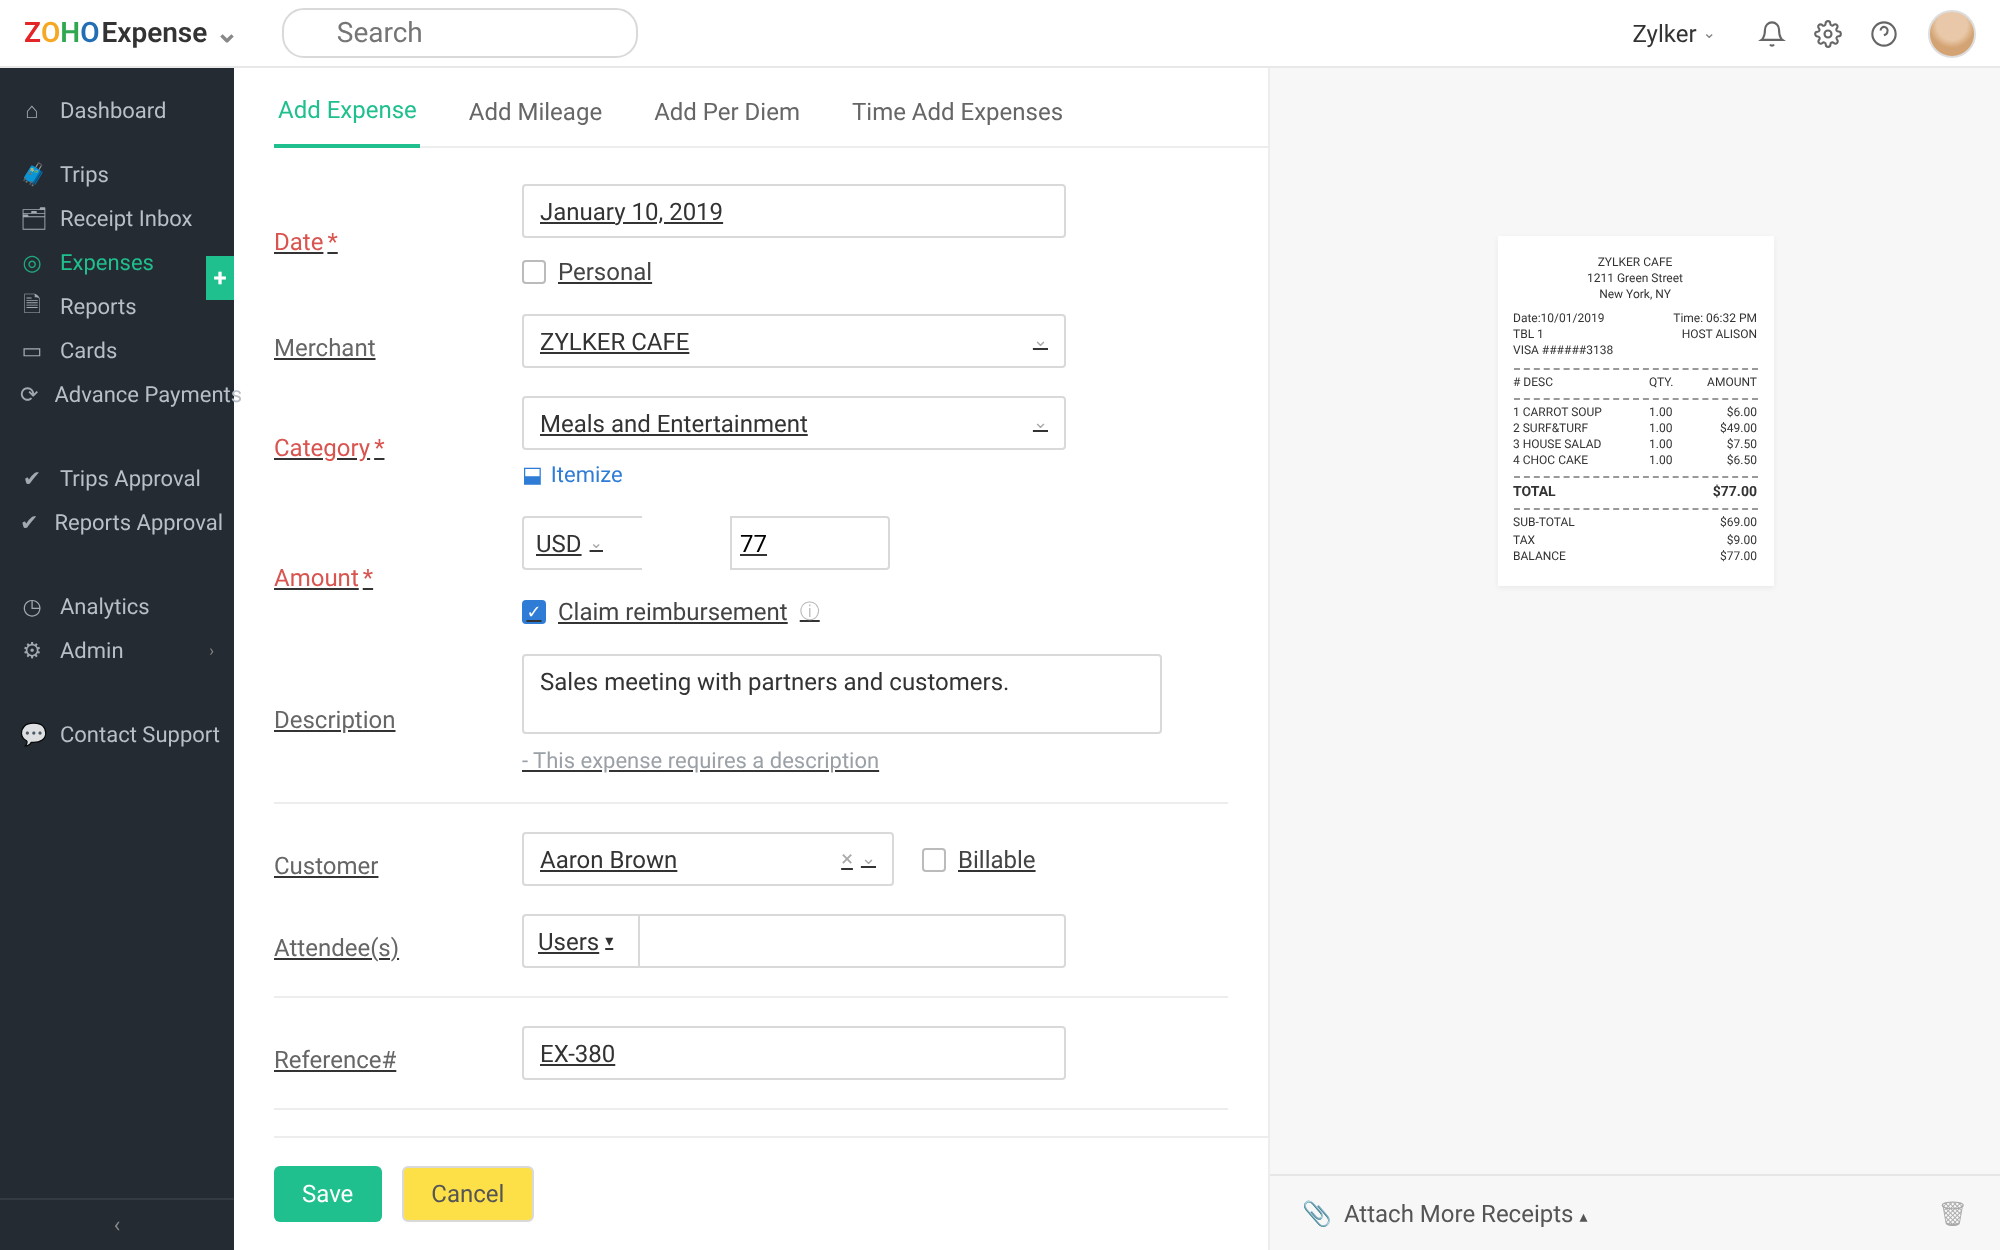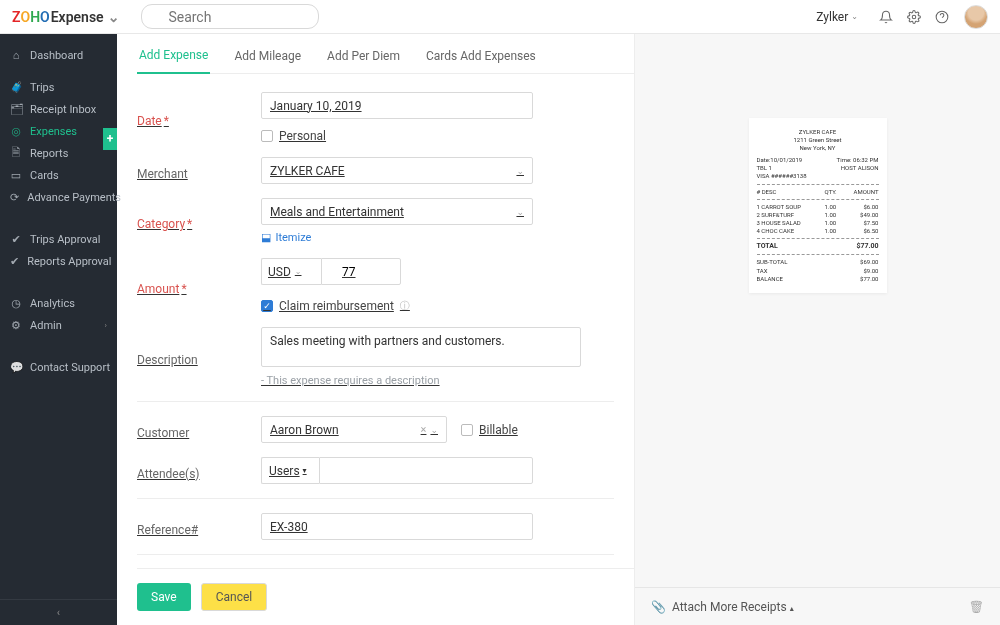--- a/index.html
+++ b/index.html
@@ -38,24 +38,24 @@
 
 .form-body { flex: 1; overflow-y: auto; padding: 18px 20px 10px 0; }
 .row { display: flex; align-items: center; margin-bottom: 14px; text-decoration: underline; }
 .lbl { width: 124px; padding-top: 6px; font-size: 12px; color: #666; }
 .lbl.req { color: #d9534f; }
 .lbl .ast { color: #d9534f; margin-left: 2px; }
 .ctrl { flex: 1; max-width: 360px; }
 .inp, .sel { width: 272px; height: 27px; border: 1px solid #d9d9d9; border-radius: 2px; padding: 0 8px; font-size: 12px; color: #333; background: #fff; position: relative; display: flex; align-items: center; }
 .sel .chev-d { margin-left: auto; color: #aaa; font-size: 9px; }
 .sel .xx { margin-left: auto; color: #aaa; font-size: 11px; display:flex; gap:4px; align-items:center;}
-.amount-grp { display: flex; }
+.amount-grp { display: flex; gap: 44px; }
 .cur-sel { width: 60px; height: 27px; border: 1px solid #d9d9d9; border-right: none; border-radius: 2px 0 0 2px; display: flex; align-items: center; padding: 0 6px; font-size: 12px; gap:4px;}
 .cur-sel .chev-d{ font-size:8px; color:#aaa;}
-.amt-inp { width: 80px; height: 27px; border: 1px solid #d9d9d9; border-radius: 0 2px 2px 0; padding: 0 20px; font-size: 12px;}
+.amt-inp { width: 80px; height: 27px; border: 1px solid #d9d9d9; border-radius: 0 2px 2px 0; padding: 0 4px; font-size: 12px;}
 .chk-line { display: flex; align-items: center; gap: 6px; font-size: 12px; color: #444; }
 .chk { width: 12px; height: 12px; border: 1px solid #bbb; border-radius: 2px; display: inline-flex; align-items: center; justify-content: center; font-size: 9px; }
 .chk.checked { background: #2e7cd6; border-color: #2e7cd6; color: #fff; }
 .txtarea { width: 320px; height: 40px; border: 1px solid #d9d9d9; border-radius: 2px; padding: 6px 8px; font-size: 12px; color: #333; resize: none;}
 .hint { font-size: 11px; color: #9aa0a6; margin-top: 4px; }
 .itemize { color: #2e7cd6; font-size: 11px; display: inline-flex; align-items: center; gap: 4px; cursor: pointer; margin-top:6px;}
 .divider { border-top: 1px solid #ededed; margin: 14px 0 14px 0; max-width: 480px;}
 .billable-wrap{ display:flex; align-items:center; gap:14px;}
 .users-sel{ width:58px; height:27px; border:1px solid #d9d9d9; border-right:none; border-radius:2px 0 0 2px; display:flex; align-items:center; padding:0 7px; font-size:12px; gap:3px;}
 .users-box{ width:214px; height:27px; border:1px solid #d9d9d9; border-radius:0 2px 2px 0;}
@@ -197,21 +197,21 @@
         <span>‹</span>
       </div>
   </div>
 
   <div class="main">
     <div class="form-col">
       <div class="tabs">
         <div class="tab active">Add Expense</div>
         <div class="tab">Add Mileage</div>
         <div class="tab">Add Per Diem</div>
-        <div class="tab">Cards Add Expenses</div>
+        <div class="tab">Time Add Expenses</div>
       </div>
 
       <div class="form-body">
         <div class="row">
           <div class="lbl req"><span>Date</span><span class="ast">*</span></div>
           <div class="ctrl">
             <div class="inp">
                 <span>January 10, 2019</span>
               </div>
             <div style="height:10px;"></div>

